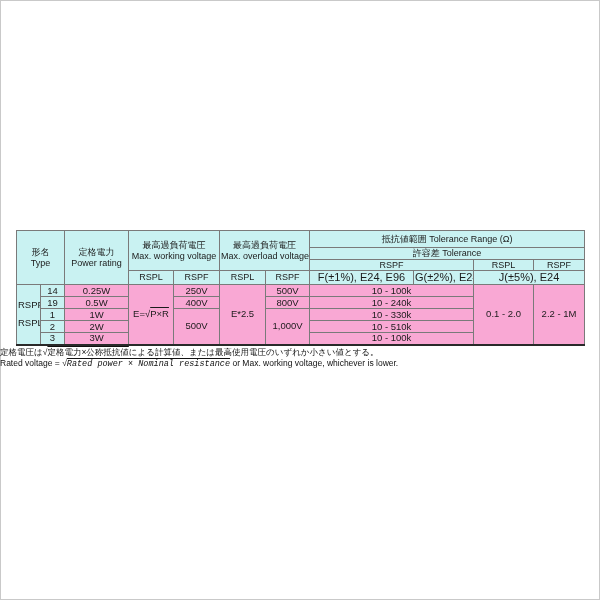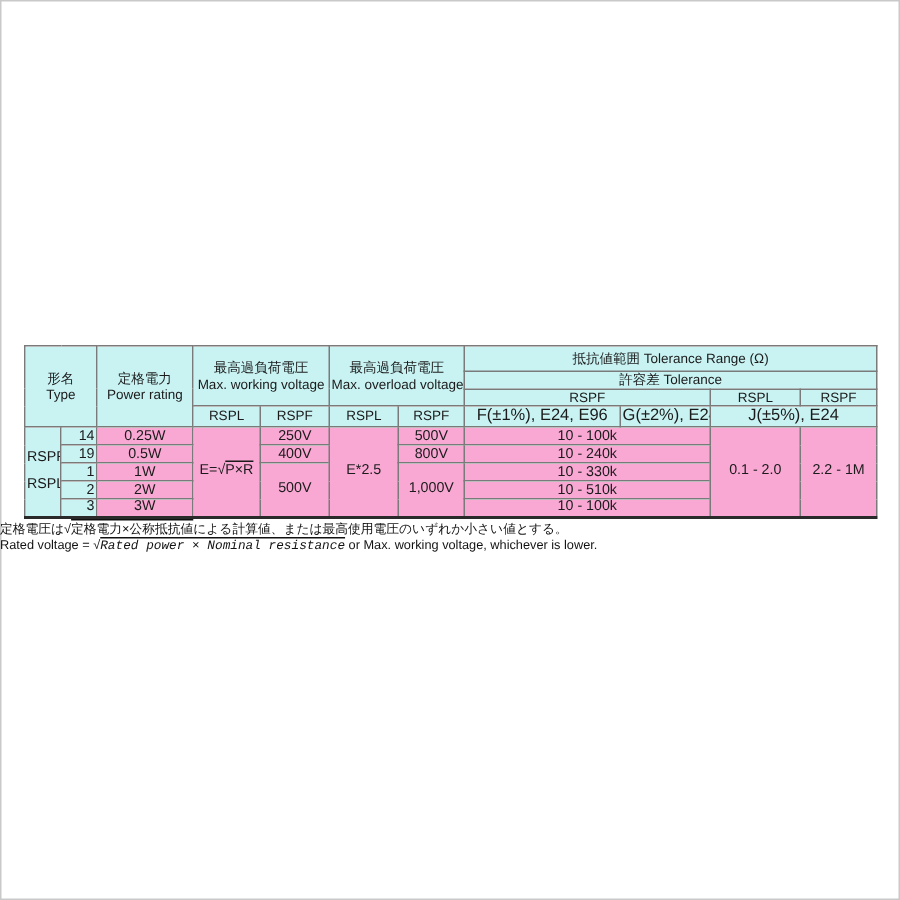--- a/index.html
+++ b/index.html
@@ -4,21 +4,21 @@
 <style>
   html,body{margin:0;padding:0;background:#fff;}
   body{width:600px;height:600px;position:relative;font-family:"Liberation Sans","DejaVu Sans",sans-serif;color:#1b1b1b;}
   .frame{position:absolute;left:0;top:0;width:600px;height:600px;border:1px solid #c9c9c9;box-sizing:border-box;pointer-events:none;}
   table.spec{position:absolute;left:16px;top:230px;width:568px;border-collapse:collapse;table-layout:fixed;
              border:1px solid #3a3a3a;border-bottom:2px solid #2a2a2a;}
   .spec th,.spec td{border:1px solid #7a7a7a;padding:0 1px;text-align:center;vertical-align:middle;
              font-weight:normal;overflow:hidden;white-space:nowrap;}
   .spec th{background:var(--header-bg,#c9f2f2);font-size:9px;line-height:1.18;}
   .spec td{font-size:9.5px;background:#f9a8d4;line-height:1.05;}
-  .spec td.cyan{background:var(--header-bg,#c9f2f2);text-align:right;}
+  .spec td.cyan{background:var(--header-bg,#c9f2f2);}
   tr.h1{height:17px;} tr.h2{height:11px;} tr.h3{height:11px;} tr.h4{height:14px;}
   tr.dr{height:12px;}
   th.tol{font-size:11px;}
   td.typelabel{font-size:9.5px;line-height:1.9;}
   .ovl{text-decoration:overline;}
   .footnote{position:absolute;left:0;top:347px;font-size:8.5px;line-height:1.25;color:#111;white-space:nowrap;}
   .footnote .en i{font-family:Liberation Mono, monospace;}
 </style>
 </head>
 <body>

